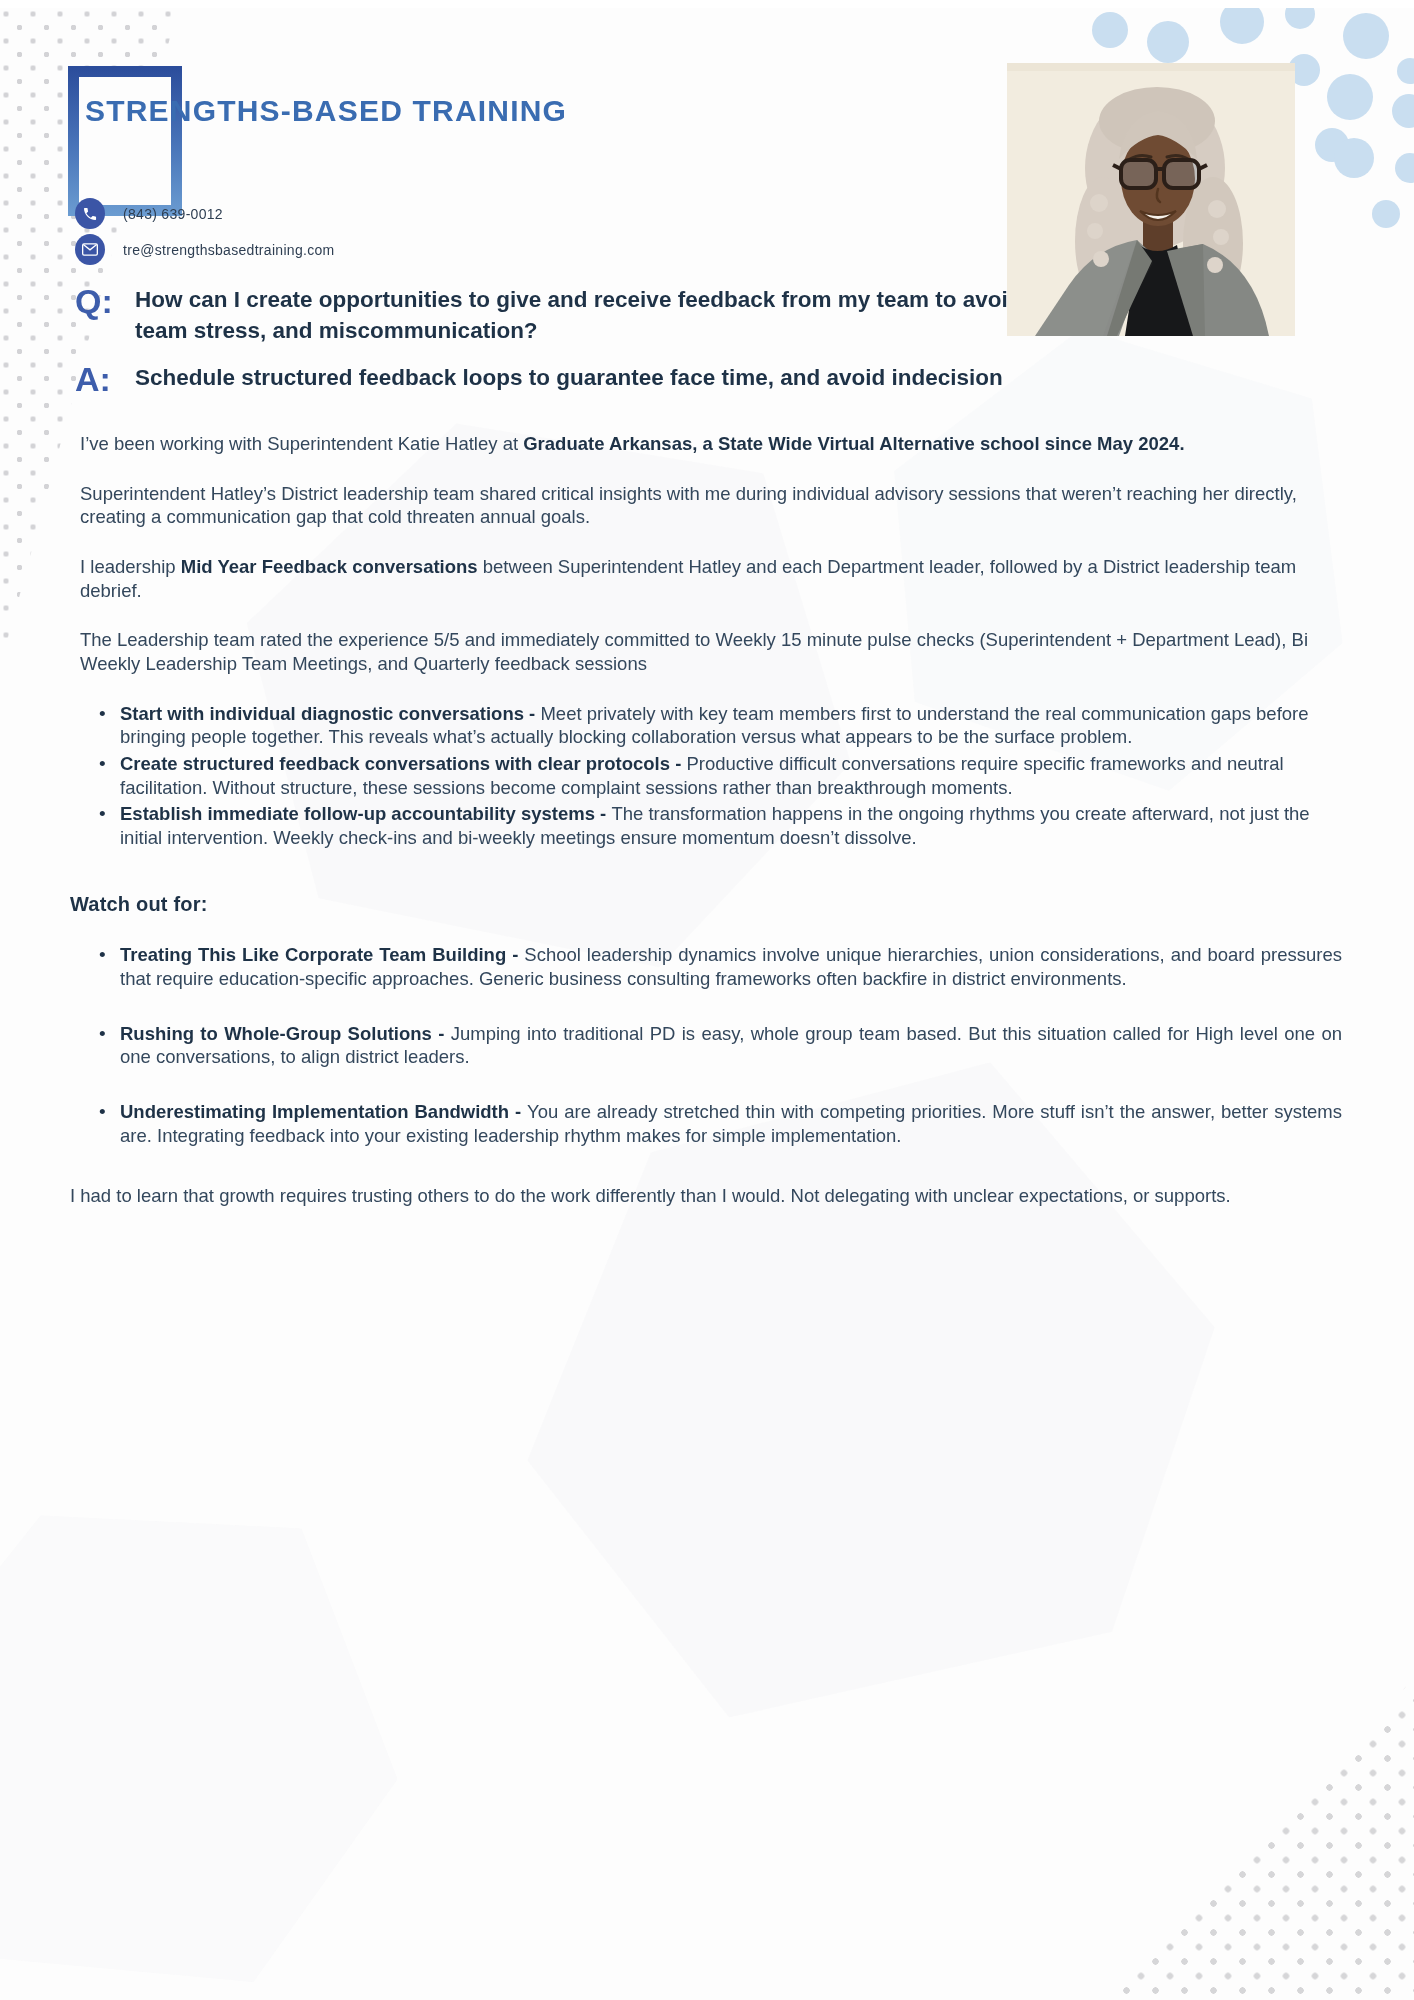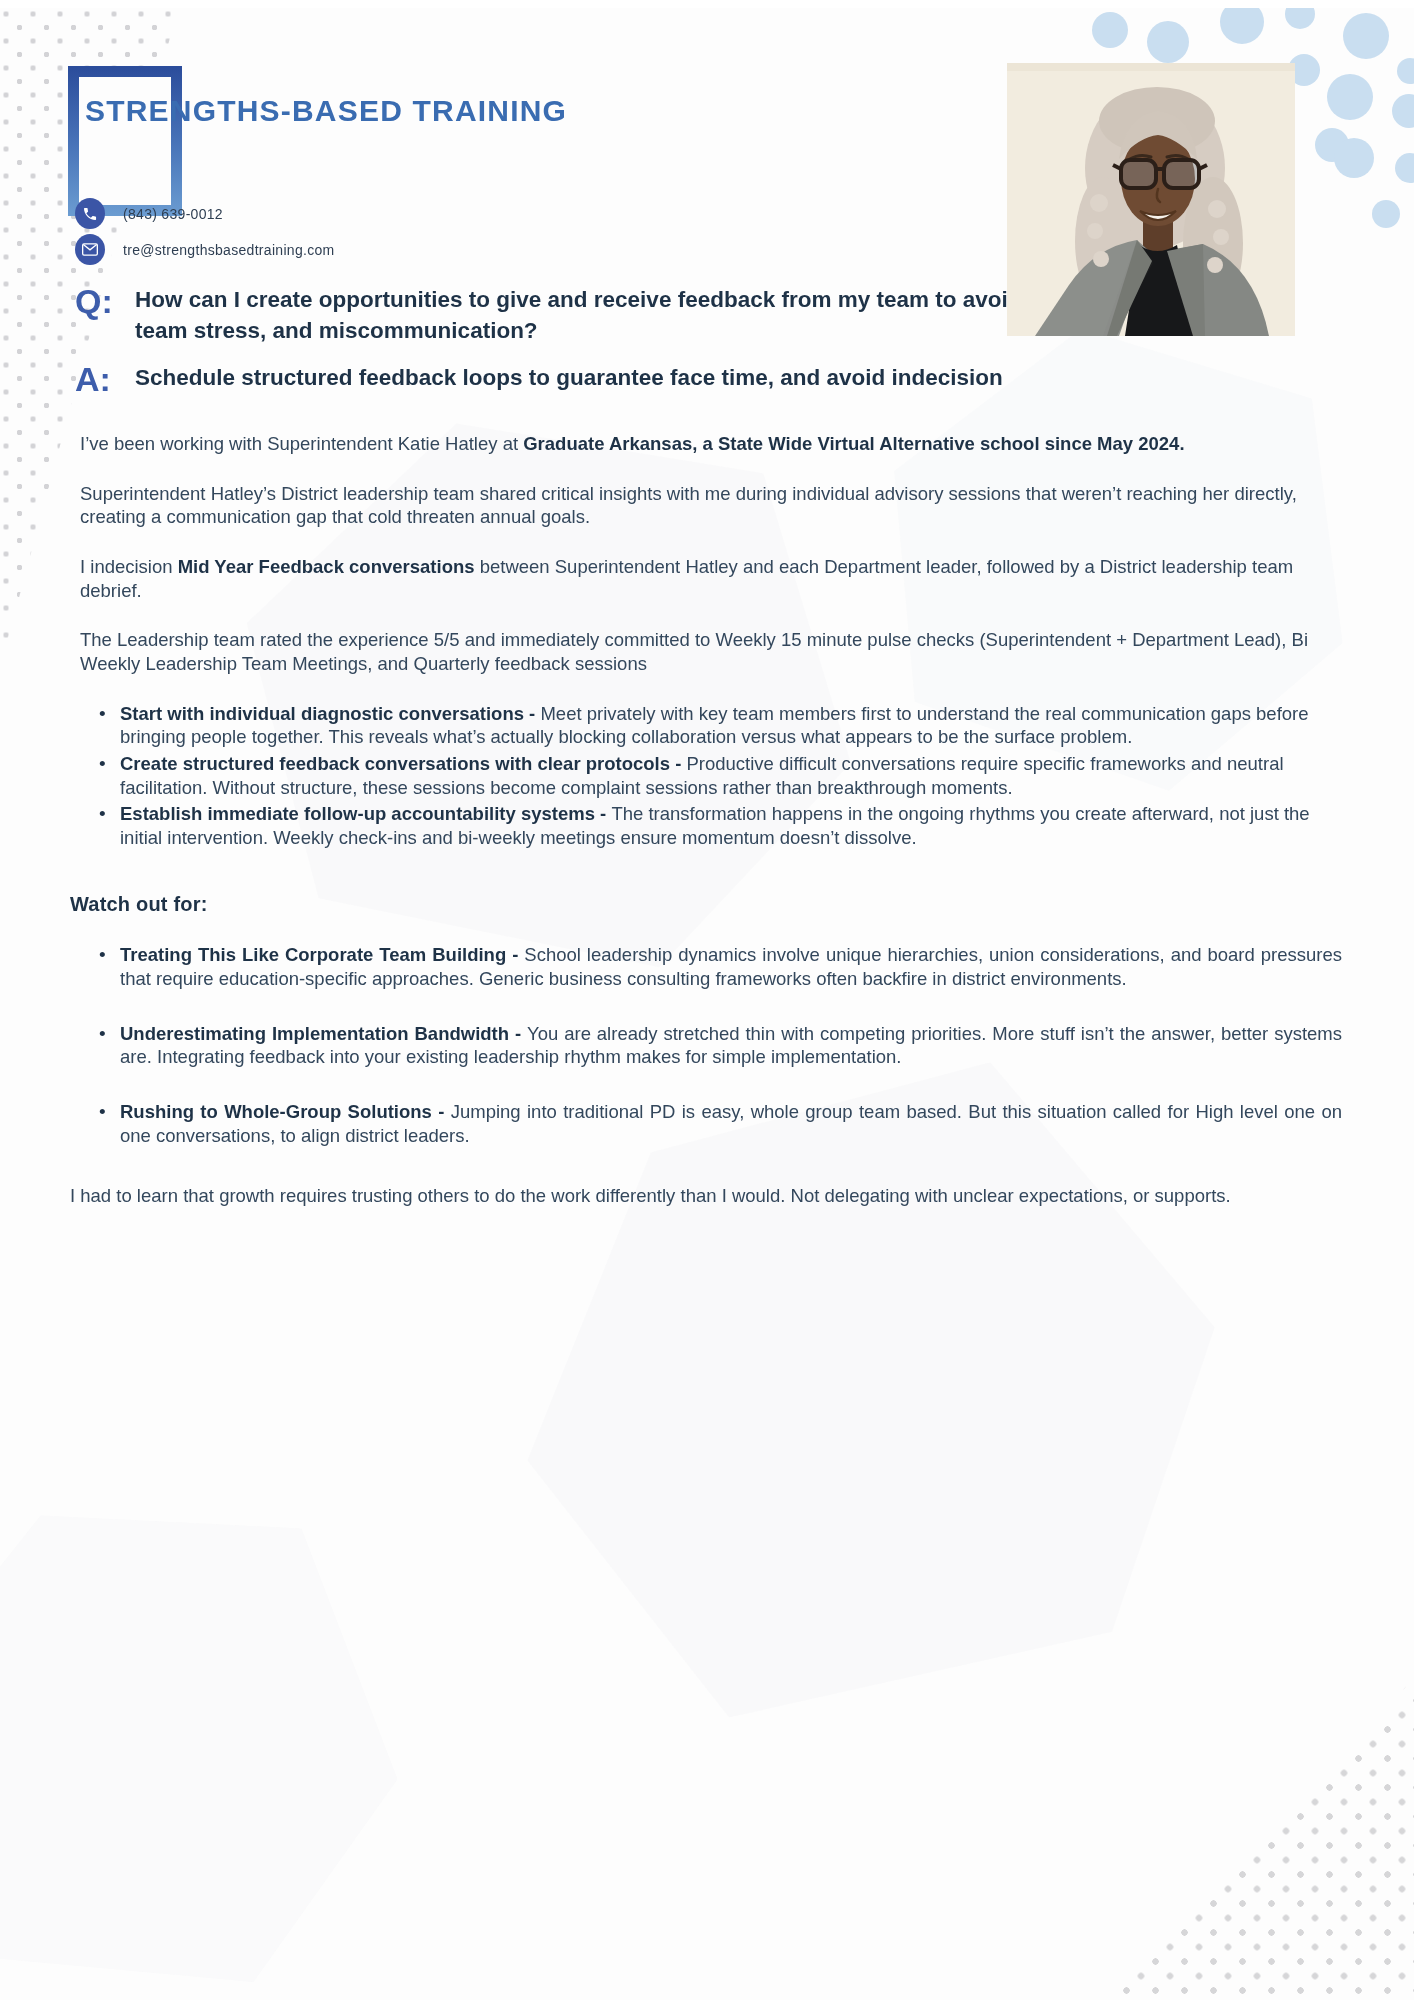--- a/index.html
+++ b/index.html
@@ -233,36 +233,36 @@
       <div class="qa-text">Schedule structured feedback loops to guarantee face time, and avoid indecision</div>
     </div>
   </div>
 
   <div class="content">
 
     <p class="para"><span>I’ve been working with Superintendent Katie Hatley at </span><span class="b">Graduate Arkansas, a State Wide Virtual Alternative school since May 2024.</span></p>
 
     <p class="para"><span>Superintendent Hatley’s District leadership team shared critical insights with me during individual advisory sessions that weren’t reaching her directly, creating a communication gap that cold threaten annual goals.</span></p>
 
-    <p class="para"><span>I indecision </span><span class="b">Mid Year Feedback conversations</span><span> between Superintendent Hatley and each Department leader, followed by a District leadership team debrief.</span></p>
+    <p class="para"><span>I leadership </span><span class="b">Mid Year Feedback conversations</span><span> between Superintendent Hatley and each Department leader, followed by a District leadership team debrief.</span></p>
 
     <p class="para"><span>The Leadership team rated the experience 5/5 and immediately committed to Weekly 15 minute pulse checks (Superintendent + Department Lead), Bi Weekly Leadership Team Meetings, and Quarterly feedback sessions</span></p>
 
 
     <ul class="blist">
       <li><span class="b">Start with individual diagnostic conversations - </span><span>Meet privately with key team members first to understand the real communication gaps before bringing people together. This reveals what’s actually blocking collaboration versus what appears to be the surface problem.</span></li>
       <li><span class="b">Create structured feedback conversations with clear protocols - </span><span>Productive difficult conversations require specific frameworks and neutral facilitation. Without structure, these sessions become complaint sessions rather than breakthrough moments.</span></li>
       <li><span class="b">Establish immediate follow-up accountability systems - </span><span>The transformation happens in the ongoing rhythms you create afterward, not just the initial intervention. Weekly check-ins and bi-weekly meetings ensure momentum doesn’t dissolve.</span></li>
     </ul>
 
     <h3 class="sec watch">Watch out for:</h3>
 
     <ul class="blist watch">
       <li><span class="b">Treating This Like Corporate Team Building - </span><span>School leadership dynamics involve unique hierarchies, union considerations, and board pressures that require education-specific approaches. Generic business consulting frameworks often backfire in district environments.</span></li>
+      <li><span class="b">Rushing to Whole-Group Solutions - </span><span>Jumping into traditional PD is easy, whole group team based. But this situation called for High level one on one conversations, to align district leaders.</span></li>
       <li><span class="b">Underestimating Implementation Bandwidth - </span><span>You are already stretched thin with competing priorities. More stuff isn’t the answer, better systems are. Integrating feedback into your existing leadership rhythm makes for simple implementation.</span></li>
-      <li><span class="b">Rushing to Whole-Group Solutions - </span><span>Jumping into traditional PD is easy, whole group team based. But this situation called for High level one on one conversations, to align district leaders.</span></li>
     </ul>
 
     <p class="closing">I had to learn that growth requires trusting others to do the work differently than I would. Not delegating with unclear expectations, or supports.</p>
 
   </div>
 
 </div>
 
 </body></html>

